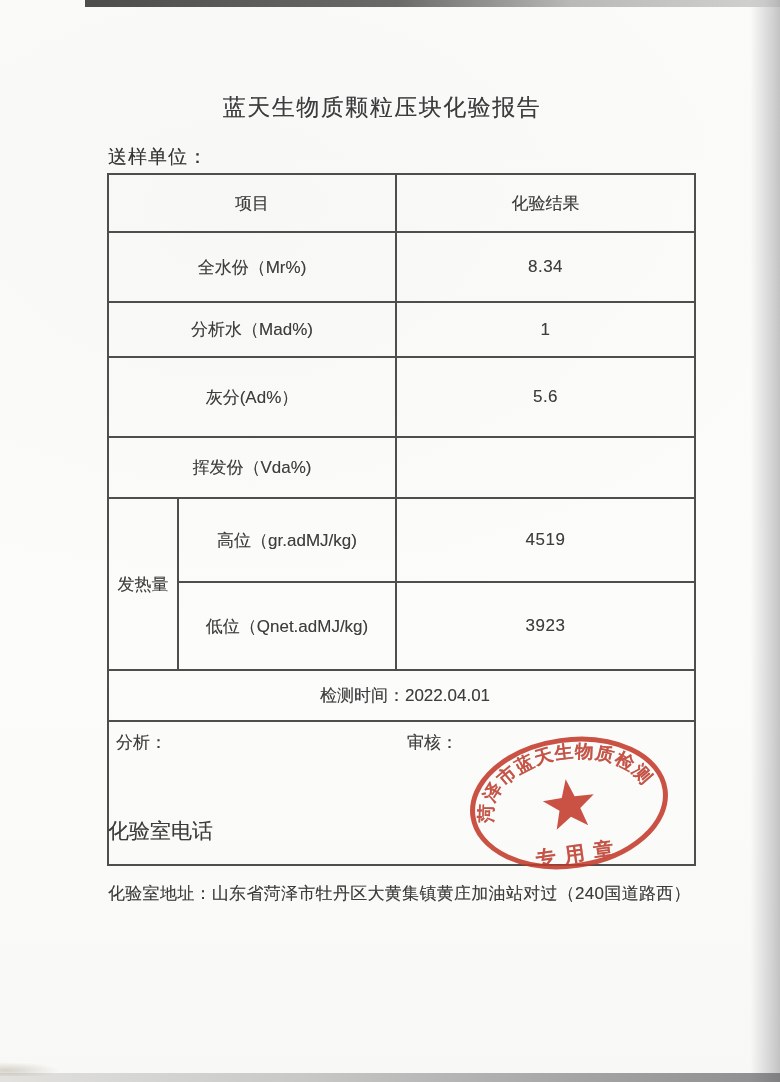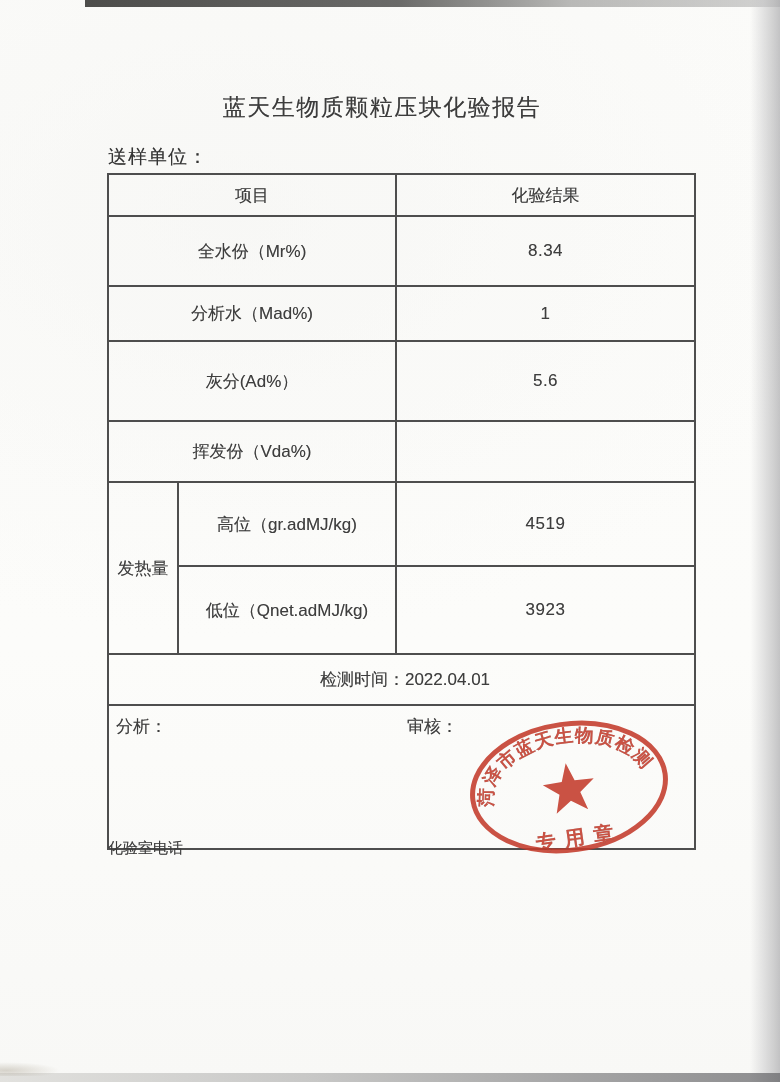--- a/index.html
+++ b/index.html
@@ -60,21 +60,21 @@
   }
   table.report td {
     border: 2px solid #4e4e4e;
     text-align: center; vertical-align: middle;
     font-size: 17px; color: #3e3e3e;
     text-shadow: 0 0 0.5px rgba(70,70,70,0.45);
   }
   col.c1 { width: 70px; }
   col.c2 { width: 218px; }
   col.c3 { width: 299px; }
-  tr.r-header  td { height: 42px; }
+  tr.r-header  td { height: 58px; }
   tr.r-moist   td { height: 70px; }
   tr.r-anwater td { height: 55px; }
   tr.r-ash     td { height: 80px; }
   tr.r-vol     td { height: 61px; }
   tr.r-high    td { height: 84px; }
   tr.r-low     td { height: 88px; }
   tr.r-time    td { height: 51px; }
   tr.r-sign    td { height: 144px; }
   td.result-cell {
     font-size: 28px; color: #2f2f2f; letter-spacing: 0.5px;
@@ -83,21 +83,21 @@
   td.sign-cell { position: relative; text-align: left; }
   .sign-analyst { position: absolute; left: 7px; top: 9px; font-size: 17px; }
   .sign-reviewer { position: absolute; left: 298px; top: 9px; font-size: 17px; }
 
   .stamp-wrap {
     position: absolute; left: 350px; top: 6px; width: 220px; height: 150px;
     opacity: 0.88;
   }
   .stamp-wrap svg { width: 100%; height: 100%; }
 
-  .footer-phone { position: absolute; top: 839px; left: 108px; font-size: 15px; color: #3c3c3c; text-shadow: 0 0 0.5px rgba(70,70,70,0.45); font-family: Liberation Serif, serif; }
+  .footer-phone { position: absolute; top: 817px; left: 108px; font-size: 21px; color: #3c3c3c; text-shadow: 0 0 0.5px rgba(70,70,70,0.45); font-family: Liberation Serif, serif; }
   .footer-disclaimer { position: absolute; top: 839px; left: 368px; font-size: 17px; color: #3c3c3c; text-shadow: 0 0 0.5px rgba(70,70,70,0.45); }
   .footer-address { position: absolute; top: 882px; left: 108px; font-size: 17px; color: #3c3c3c; letter-spacing: 0.3px; text-shadow: 0 0 0.5px rgba(70,70,70,0.45); }
 </style>
 </head>
 <body>
 
 <div class="page">
 
   <div class="doc-title">蓝天生物质颗粒压块化验报告</div>
   <div class="sample-unit">送样单位：</div>
@@ -157,18 +157,19 @@
               <text x="113" y="133" text-anchor="middle" font-size="20" font-weight="bold" letter-spacing="9" fill="#c43b2c">专用章</text>
             </g>
           </svg>
         </div>
       </td>
     </tr>
   </tbody>
     </table>
 
   <div class="footer-phone">化验室电话</div>
+  <div class="footer-address">化验室地址：山东省菏泽市牡丹区大黄集镇黄庄加油站对过（240国道路西）</div>
 
   <div class="scan-top-strip"></div>
   <div class="scan-right-band"></div>
   <div class="scan-bottom-strip"></div>
   <div class="scan-bottom-smudge"></div>
 </div>
 
 </body></html>

